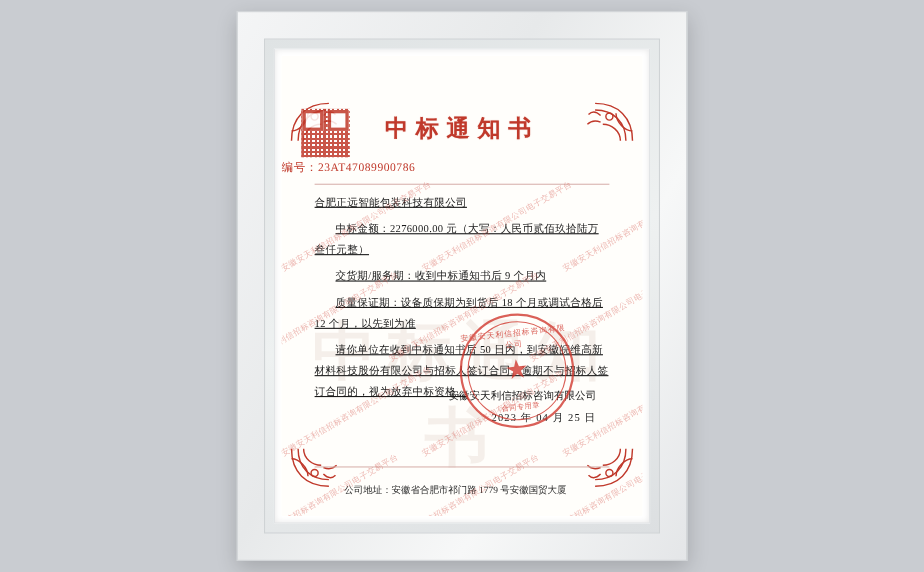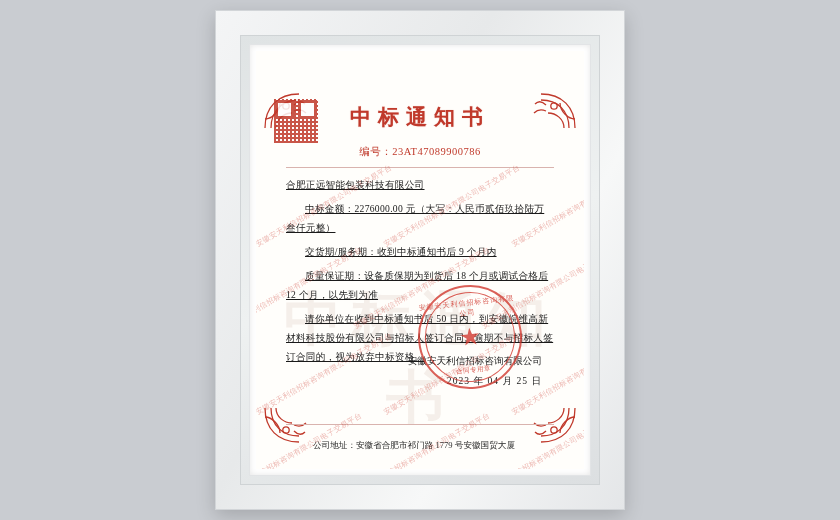--- a/index.html
+++ b/index.html
@@ -83,21 +83,20 @@
     text-align: center;
     color: #c0392b;
     font-size: 21px;
     letter-spacing: 7px;
     font-weight: bold;
     text-shadow: 0 0 1px rgba(192,57,43,.4);
   }
   #doc-no {
     position: absolute;
     top: 94px; left: 0; right: 0;
-    text-align: center;
     color: #c0392b;
     font-size: 10.5px;
     letter-spacing: .5px;
   }
   #rule {
     position: absolute;
     top: 116px; left: 30px; right: 30px;
     height: 0;
     border-top: 1px solid #d9b3ae;
   }

